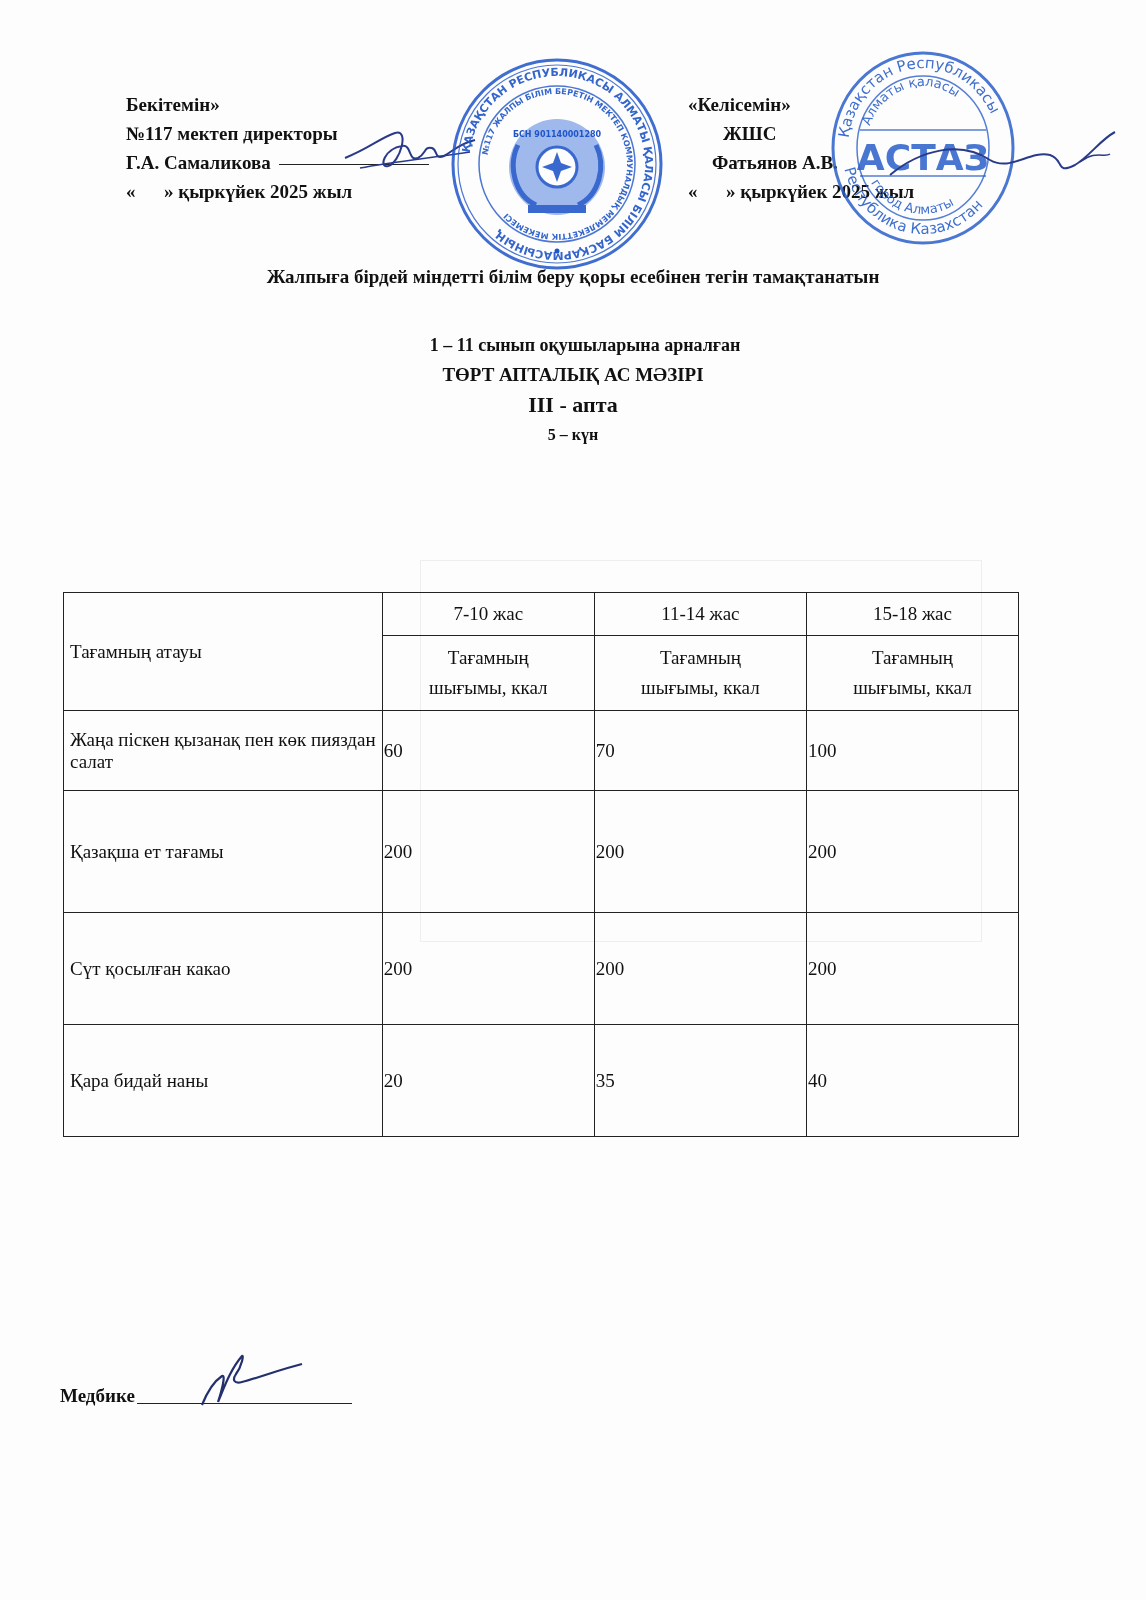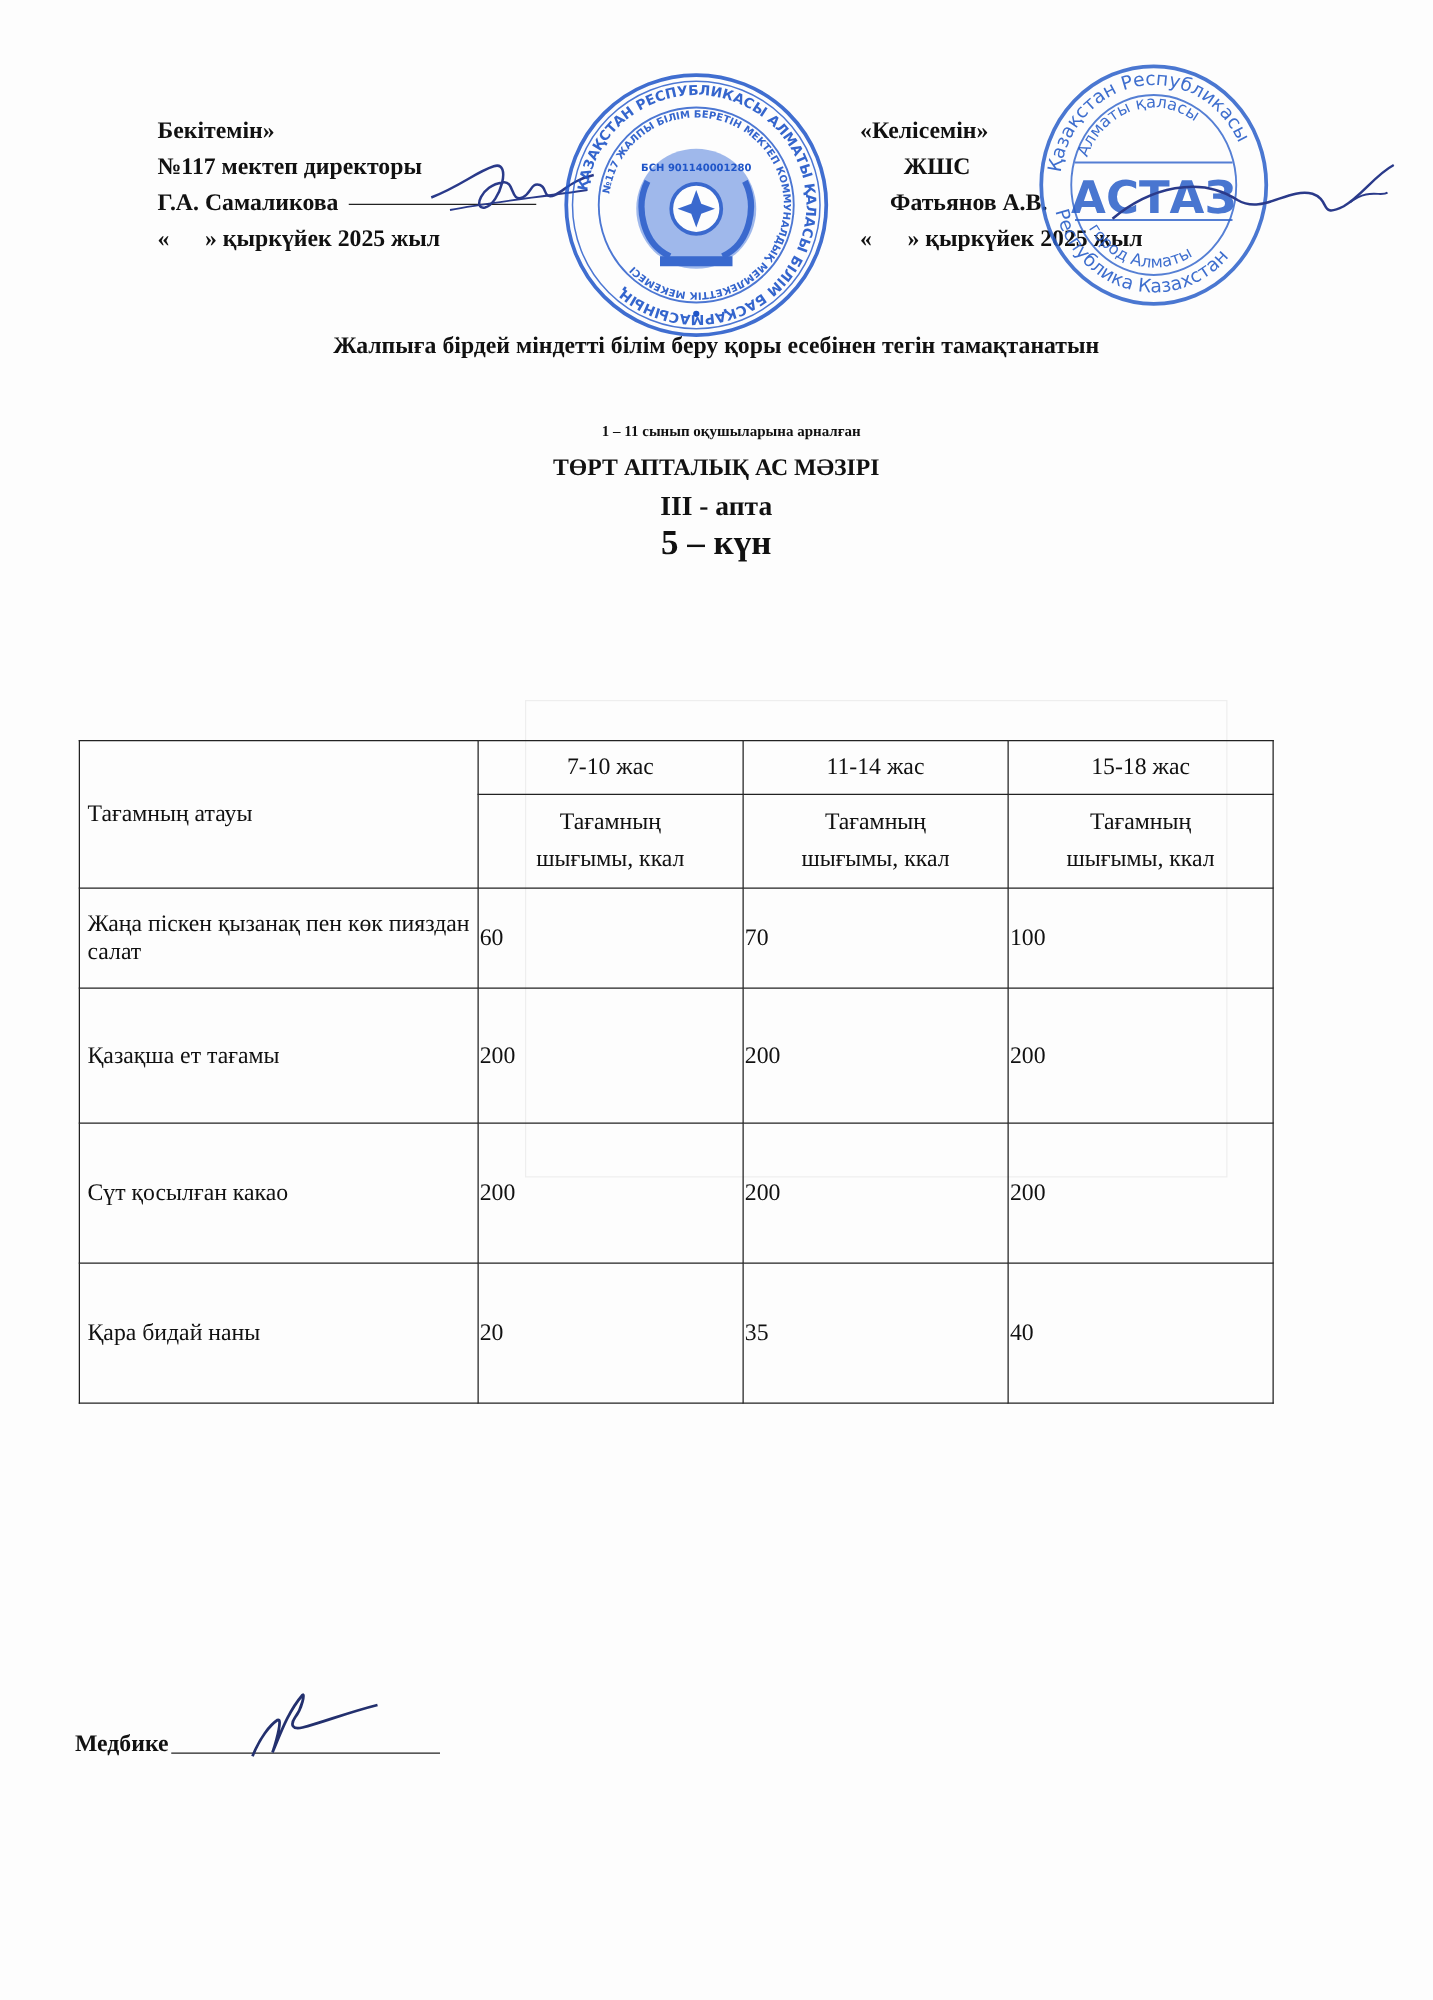--- a/index.html
+++ b/index.html
@@ -24,37 +24,37 @@
     .stamp { position: absolute; }
     .signature { position: absolute; }
     .title-main {
       position: absolute; left: 0; width: 1146px; top: 266px; text-align: center;
       font-weight: bold; font-size: 19px;
     }
     .title-lines {
       position: absolute; left: 0; width: 1146px; top: 330px; text-align: center; font-weight: bold;
     }
     .title-lines div { line-height: 30px; }
-    .t-sub { font-size: 12px; margin-left: 24px; }
+    .t-sub { font-size: 18px; margin-left: 24px; }
     .t-menu { font-size: 19px; }
     .t-week { font-size: 22px; }
-    .t-day { font-size: 28px; }
+    .t-day { font-size: 16px; }
     table.menu {
       position: absolute; left: 63px; top: 592px; width: 956px; border-collapse: collapse;
       font-family: "Liberation Serif", serif; font-size: 19px;
     }
     table.menu td, table.menu th { border: 1.5px solid #222; }
     table.menu th { font-weight: normal; text-align: center; }
     table.menu .name-head { text-align: left; padding-left: 6px; width: 316px; }
     table.menu .age { height: 40px; width: 212px; }
     table.menu .kcal { height: 72px; line-height: 30px; }
     table.menu td.dish { padding-left: 6px; vertical-align: middle; text-align: left; }
     table.menu td.val { vertical-align: middle; }
     .r1 { height: 80px; }
-    .r2 { height: 108px; }
+    .r2 { height: 122px; }
     .r3 { height: 112px; }
     .r4 { height: 112px; }
     .nurse {
       position: absolute; left: 60px; top: 1385px; font-weight: bold; font-size: 19px;
     }
     .nurse .line { display: inline-block; width: 215px; border-bottom: 1.5px solid #222; margin-left: 2px; vertical-align: -2px; }
   </style>
 </head>
 <body>
 

